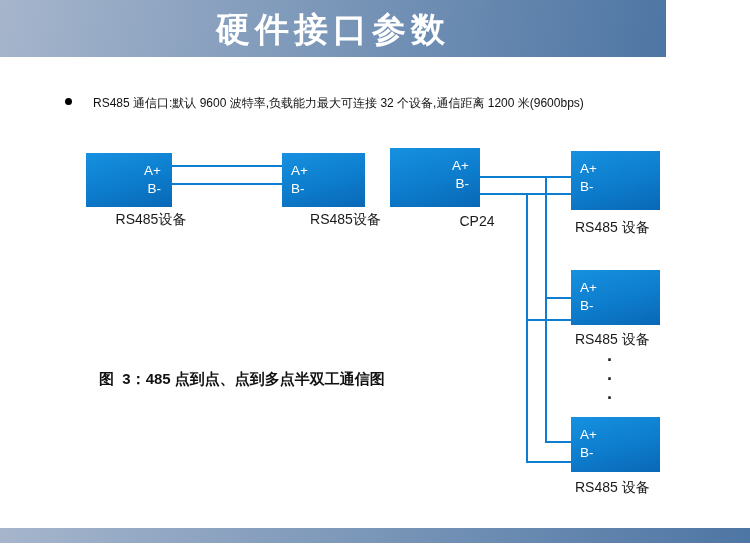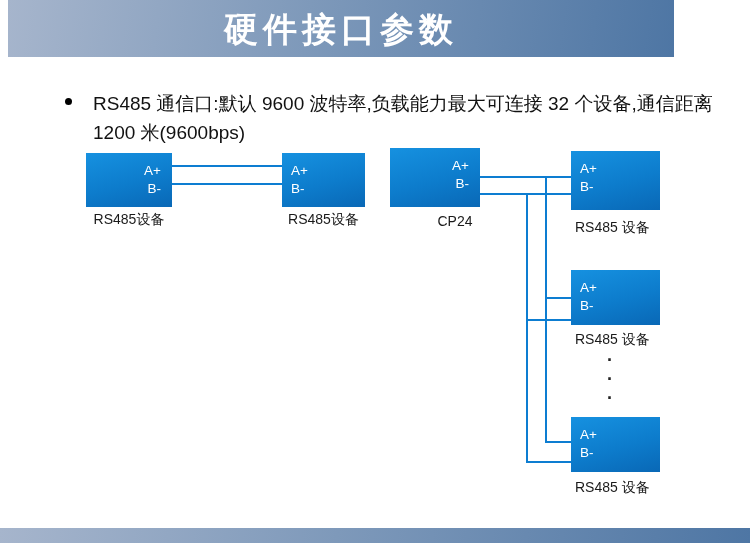--- a/index.html
+++ b/index.html
@@ -3,48 +3,48 @@
 <meta charset="utf-8">
 <style>
   html,body { margin:0; padding:0; background:#fff; }
   .stage {
     position:relative; width:750px; height:547px; background:#ffffff;
     font-family:"Liberation Sans","DejaVu Sans",sans-serif; overflow:hidden;
   }
   .banner {
     position:absolute; left:0; top:0; width:666px; height:57px;
     background:linear-gradient(98deg,#a6b5cc 0%,#7e99ba 45%,#4e76a4 100%);
-    display:flex; align-items:center; justify-content:center;margin-left:8px;
+    display:flex; align-items:center; justify-content:center;
   }
   .banner .title {
     color:#ffffff; font-size:34px; font-weight:bold; letter-spacing:5px; line-height:1;
   }
   .footerbar {
     position:absolute; left:0; top:528px; width:750px; height:15px;
     background:linear-gradient(98deg,#a6b5cc 0%,#7e99ba 45%,#4e76a4 100%);
   }
   .bullet-dot {
     position:absolute; left:65px; top:98px; width:7px; height:7px;
     border-radius:50%; background:#000;
   }
   .bullet-text {
     position:absolute; left:93px; top:89px; width:645px;
-    font-size:19px; color:#111; line-height:29px;
+    font-size:12px; color:#111; line-height:29px;
   }
   .box {
     position:absolute;
     background:linear-gradient(165deg,#1691e0 0%,#0d7ccc 55%,#0968b6 100%);
     color:#fff; font-size:13.5px;
   }
   .pins { display:flex; flex-direction:column; padding-top:9px; line-height:18px; }
   .box.align-right .pins { align-items:flex-end; padding-right:11px; }
   .box.align-left  .pins { align-items:flex-start; padding-left:9px; }
   .wire { position:absolute; background:#0d7dd1; }
   .devlabel { position:absolute; font-size:14px; color:#1a1a1a; white-space:nowrap; }
-  .center { text-align:center; }
+  .center { text-align:center;margin-left:22px; }
   .caption {
     position:absolute; left:99px; top:370px;
     font-size:15px; font-weight:bold; color:#111; white-space:pre;
   }
   .dots {
     position:absolute; left:602px; top:351px; width:16px; text-align:center;
     font-size:18px; font-weight:bold; color:#222; line-height:19px;
   }
 </style>
 </head>
@@ -121,16 +121,17 @@
 
   <div class="wire" style="left:545px;top:176px;width:2px;height:267px"></div>
   <div class="wire" style="left:526px;top:193px;width:2px;height:270px"></div>
 
   <div class="wire" style="left:547px;top:297px;width:24px;height:2px"></div>
   <div class="wire" style="left:528px;top:319px;width:43px;height:2px"></div>
 
   <div class="wire" style="left:545px;top:441px;width:26px;height:2px"></div>
   <div class="wire" style="left:526px;top:461px;width:45px;height:2px"></div>
 
+  <div class="caption">图  3：485 点到点、点到多点半双工通信图</div>
 
   <div class="footerbar"></div>
 
 </div>
 
 </body></html>

